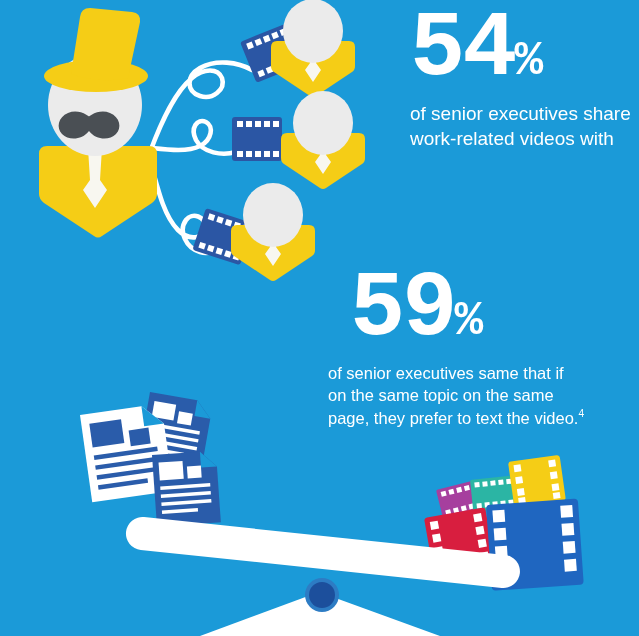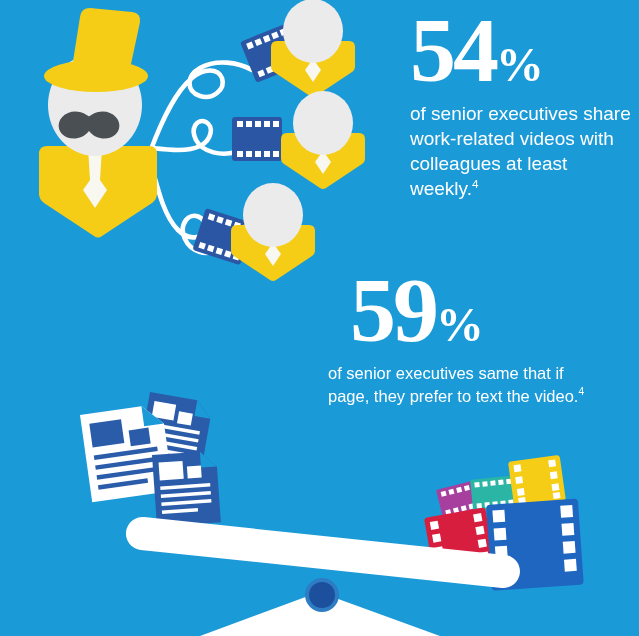--- a/index.html
+++ b/index.html
@@ -20,21 +20,21 @@
     left: 0;
     top: 0;
     width: 639px;
     height: 636px;
   }
   .stat-block {
     position: absolute;
     color: #ffffff;
   }
   .stat-number {
-    font-family: Liberation Serif, serif;
+    font-family: Liberation Mono, monospace;
     font-weight: bold;
     line-height: 0.92;
     letter-spacing: -3px;
     color: #ffffff;
     white-space: nowrap;
   }
   .stat-pct {
     font-size: 0.52em;
     letter-spacing: -1px;
   }
@@ -301,27 +301,27 @@
 
   </svg>
 
   <div class="stat-block" id="stat-one">
     <div class="stat-number">
       <span>54</span><span class="stat-pct">%</span>
     </div>
     <div class="stat-text">
       <div>of senior executives share</div>
       <div>work-related videos with</div>
-      <div><span>colleagues at least weekly.</span><sup>4</sup></div>
     </div>
   </div>
 
   <div class="stat-block" id="stat-two">
     <div class="stat-number">
       <span>59</span><span class="stat-pct">%</span>
     </div>
     <div class="stat-text">
       <div>of senior executives same that if</div>
+      <div>on the same topic on the same</div>
       <div><span>page, they prefer to text the video.</span><sup>4</sup></div>
     </div>
   </div>
 
 </div>
 
 </body></html>

